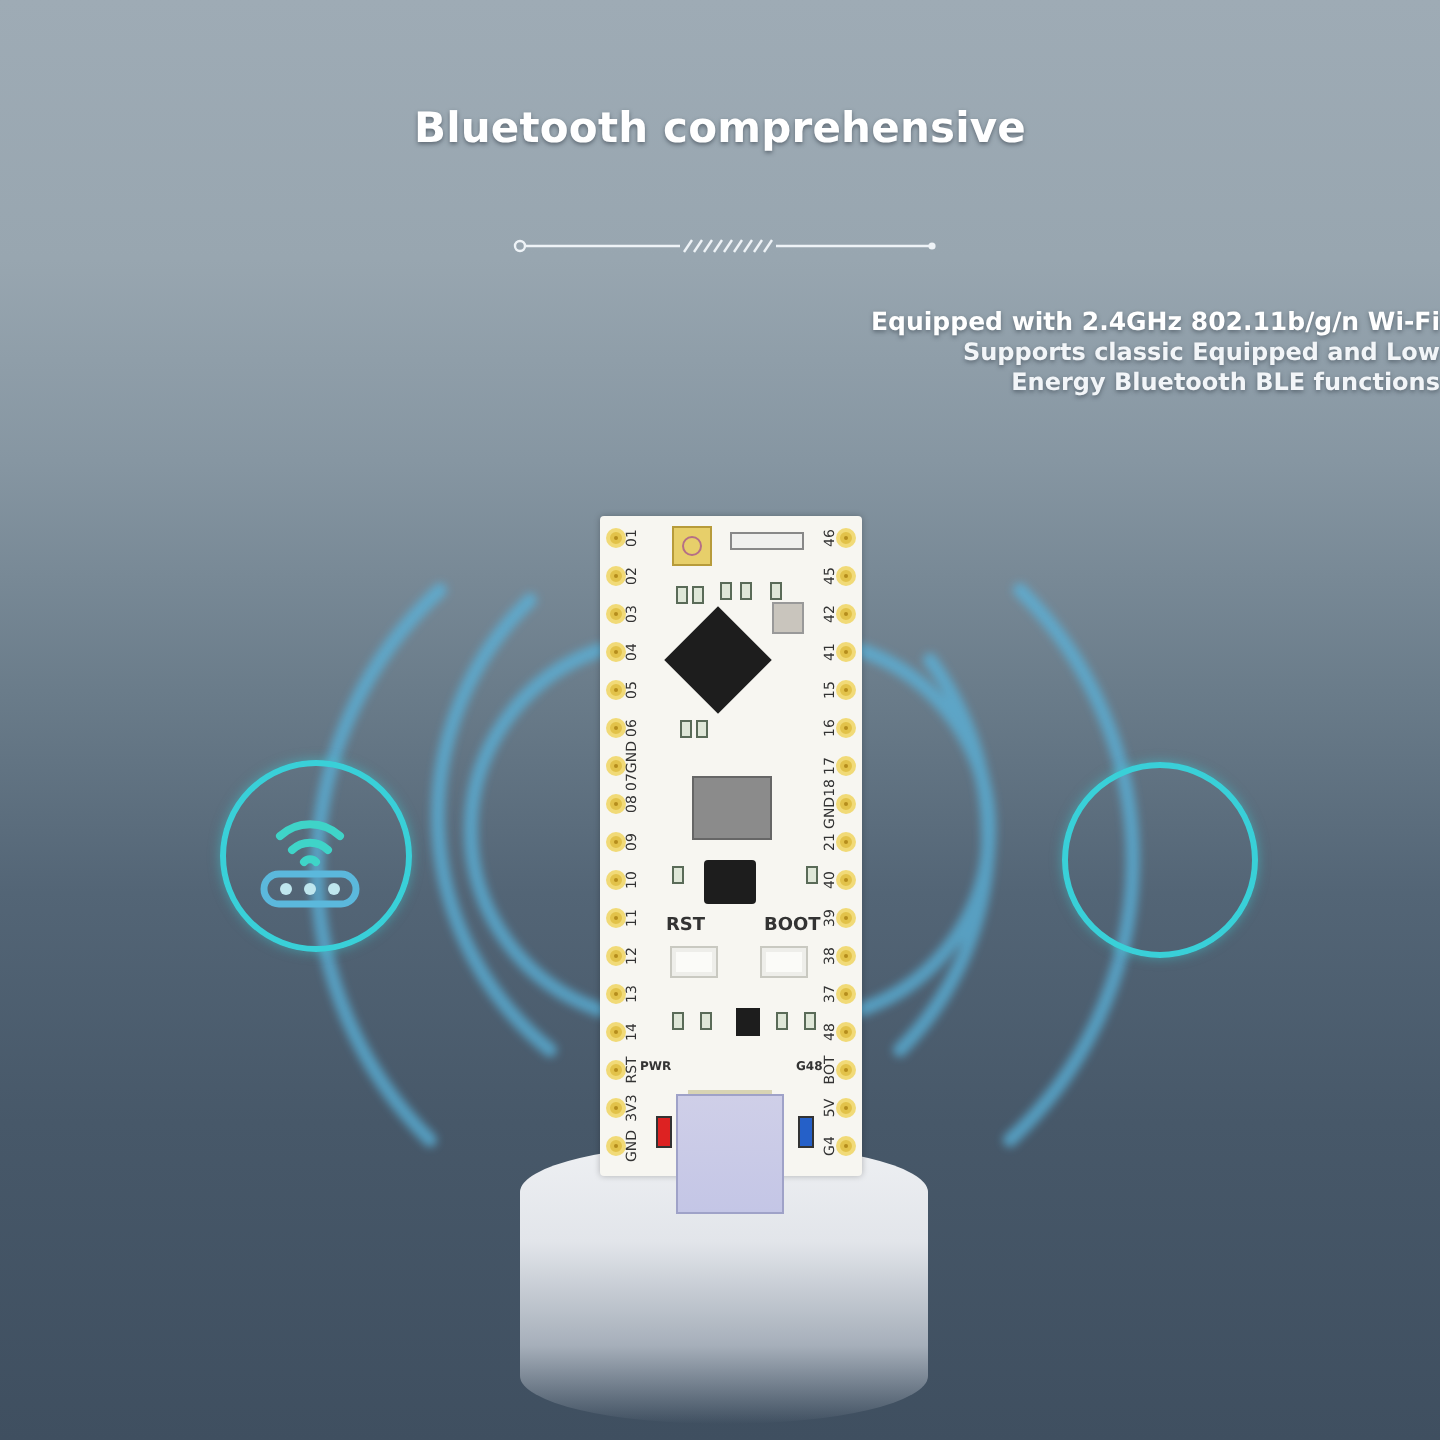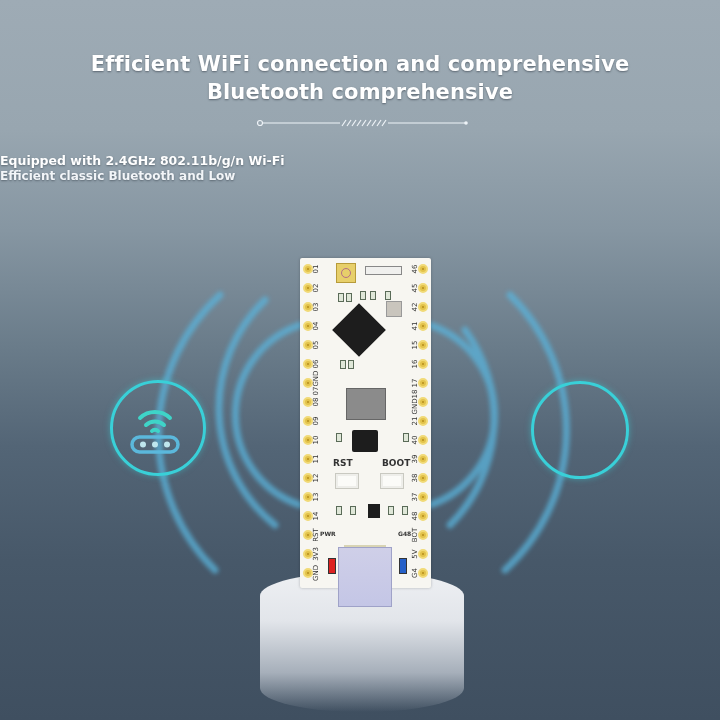--- a/index.html
+++ b/index.html
@@ -2,21 +2,21 @@
 <html><head>
 <meta charset="utf-8">
 <style>
   html,body{margin:0;padding:0;}
   body{width:720px;height:720px;overflow:hidden;font-family:"DejaVu Sans","Liberation Sans",sans-serif;}
   .canvas{position:relative;width:720px;height:720px;overflow:hidden;
     background:linear-gradient(180deg,#9eabb5 0%,#98a6b0 18%,#8696a2 32%,#6a7c8a 48%,#536576 62%,#475869 78%,#3f4f60 100%);}
   .headline{position:absolute;top:50px;left:0;width:720px;text-align:center;color:#fff;font-weight:bold;font-size:21px;line-height:28px;
     text-shadow:0 1px 2px rgba(40,50,60,.55);letter-spacing:.1px;}
   .divider{position:absolute;top:117px;left:256px;width:214px;height:12px;}
-  .sub{position:absolute;top:152px;left:0;width:720px;text-align:left;color:#fff;font-weight:bold;text-shadow:0 1px 2px rgba(40,50,60,.5);}
+  .sub{position:absolute;top:152px;left:0;width:720px;text-align:right;color:#fff;font-weight:bold;text-shadow:0 1px 2px rgba(40,50,60,.5);}
   .sub .l1{font-size:12.5px;line-height:17px;}
   .sub .l2{font-size:12px;line-height:15px;color:#f2f5f8;}
   .waves{position:absolute;left:0;top:0;width:720px;height:720px;}
   .icon-circle{position:absolute;border-radius:50%;border:3px solid #39d0d8;box-shadow:0 0 6px rgba(57,208,216,.5);}
   .router-circle{left:110px;top:380px;width:90px;height:90px;}
   .bt-circle{left:531px;top:381px;width:92px;height:92px;}
   .pedestal{position:absolute;left:260px;top:572px;width:204px;height:140px;
     border-radius:102px/24px;background:linear-gradient(180deg,#eef0f3 0%,#e2e5ea 35%,#a6afba 72%,rgba(70,85,100,0) 100%);}
   .board{position:absolute;left:300px;top:258px;width:131px;height:330px;background:#f7f6f1;border-radius:2px;box-shadow:0 0 3px rgba(0,0,0,.25);}
   .pin{position:absolute;width:10px;height:10px;border-radius:50%;background:#e2c24a;border:2px solid #f1da77;box-sizing:border-box;}
@@ -28,21 +28,20 @@
   .silk{position:absolute;font-size:9px;color:#333;font-weight:bold;}
   .usbc{position:absolute;left:338px;top:547px;width:54px;height:60px;background:linear-gradient(180deg,#cfcfe8,#c4c6e6);border:1px solid #9fa2c8;box-sizing:border-box;}
   .usbc-top{position:absolute;left:344px;top:545px;width:42px;height:5px;background:#d8d4b4;}
 </style>
 </head>
 <body>
 
 <div class="canvas">
 
   <div class="headline">
-    <div>Efficient WiFi connection and comprehensive</div>
     <div>Bluetooth comprehensive</div>
   </div>
 
   <svg class="divider" viewBox="0 0 214 12">
     <circle cx="4" cy="6" r="2.5" fill="none" stroke="#eef3f7" stroke-width="1.2"></circle>
     <line x1="7" y1="6" x2="84" y2="6" stroke="#eef3f7" stroke-width="1.2"></line>
     <g stroke="#eef3f7" stroke-width="1.2">
       <line x1="86" y1="9" x2="90" y2="3"></line>
         <line x1="91" y1="9" x2="95" y2="3"></line>
       <line x1="96" y1="9" x2="100" y2="3"></line>
@@ -52,21 +51,22 @@
       <line x1="116" y1="9" x2="120" y2="3"></line>
         <line x1="121" y1="9" x2="125" y2="3"></line>
       <line x1="126" y1="9" x2="130" y2="3"></line>
     </g>
     <line x1="132" y1="6" x2="210" y2="6" stroke="#eef3f7" stroke-width="1.2"></line>
     <circle cx="210" cy="6" r="1.8" fill="#eef3f7"></circle>
   </svg>
 
   <div class="sub">
     <div class="l1">Equipped with 2.4GHz 802.11b/g/n Wi-Fi</div>
-    <div class="l2">Efficient classic Bluetooth and Low</div>
+    <div class="l2">Supports classic Equipped and Low</div>
+    <div class="l2">Energy Bluetooth BLE functions</div>
   </div>
 
   <svg class="waves" viewBox="0 0 720 720">
     <defs>
       <filter id="blur">
           <feGaussianBlur stdDeviation="2"></feGaussianBlur>
         </filter>
     </defs>
     <g fill="none" stroke="#5ab4dc" stroke-linecap="round" filter="url(#blur)" opacity="0.75">
       <path d="M300 325 A95 95 0 0 0 300 505" stroke-width="7"></path>

